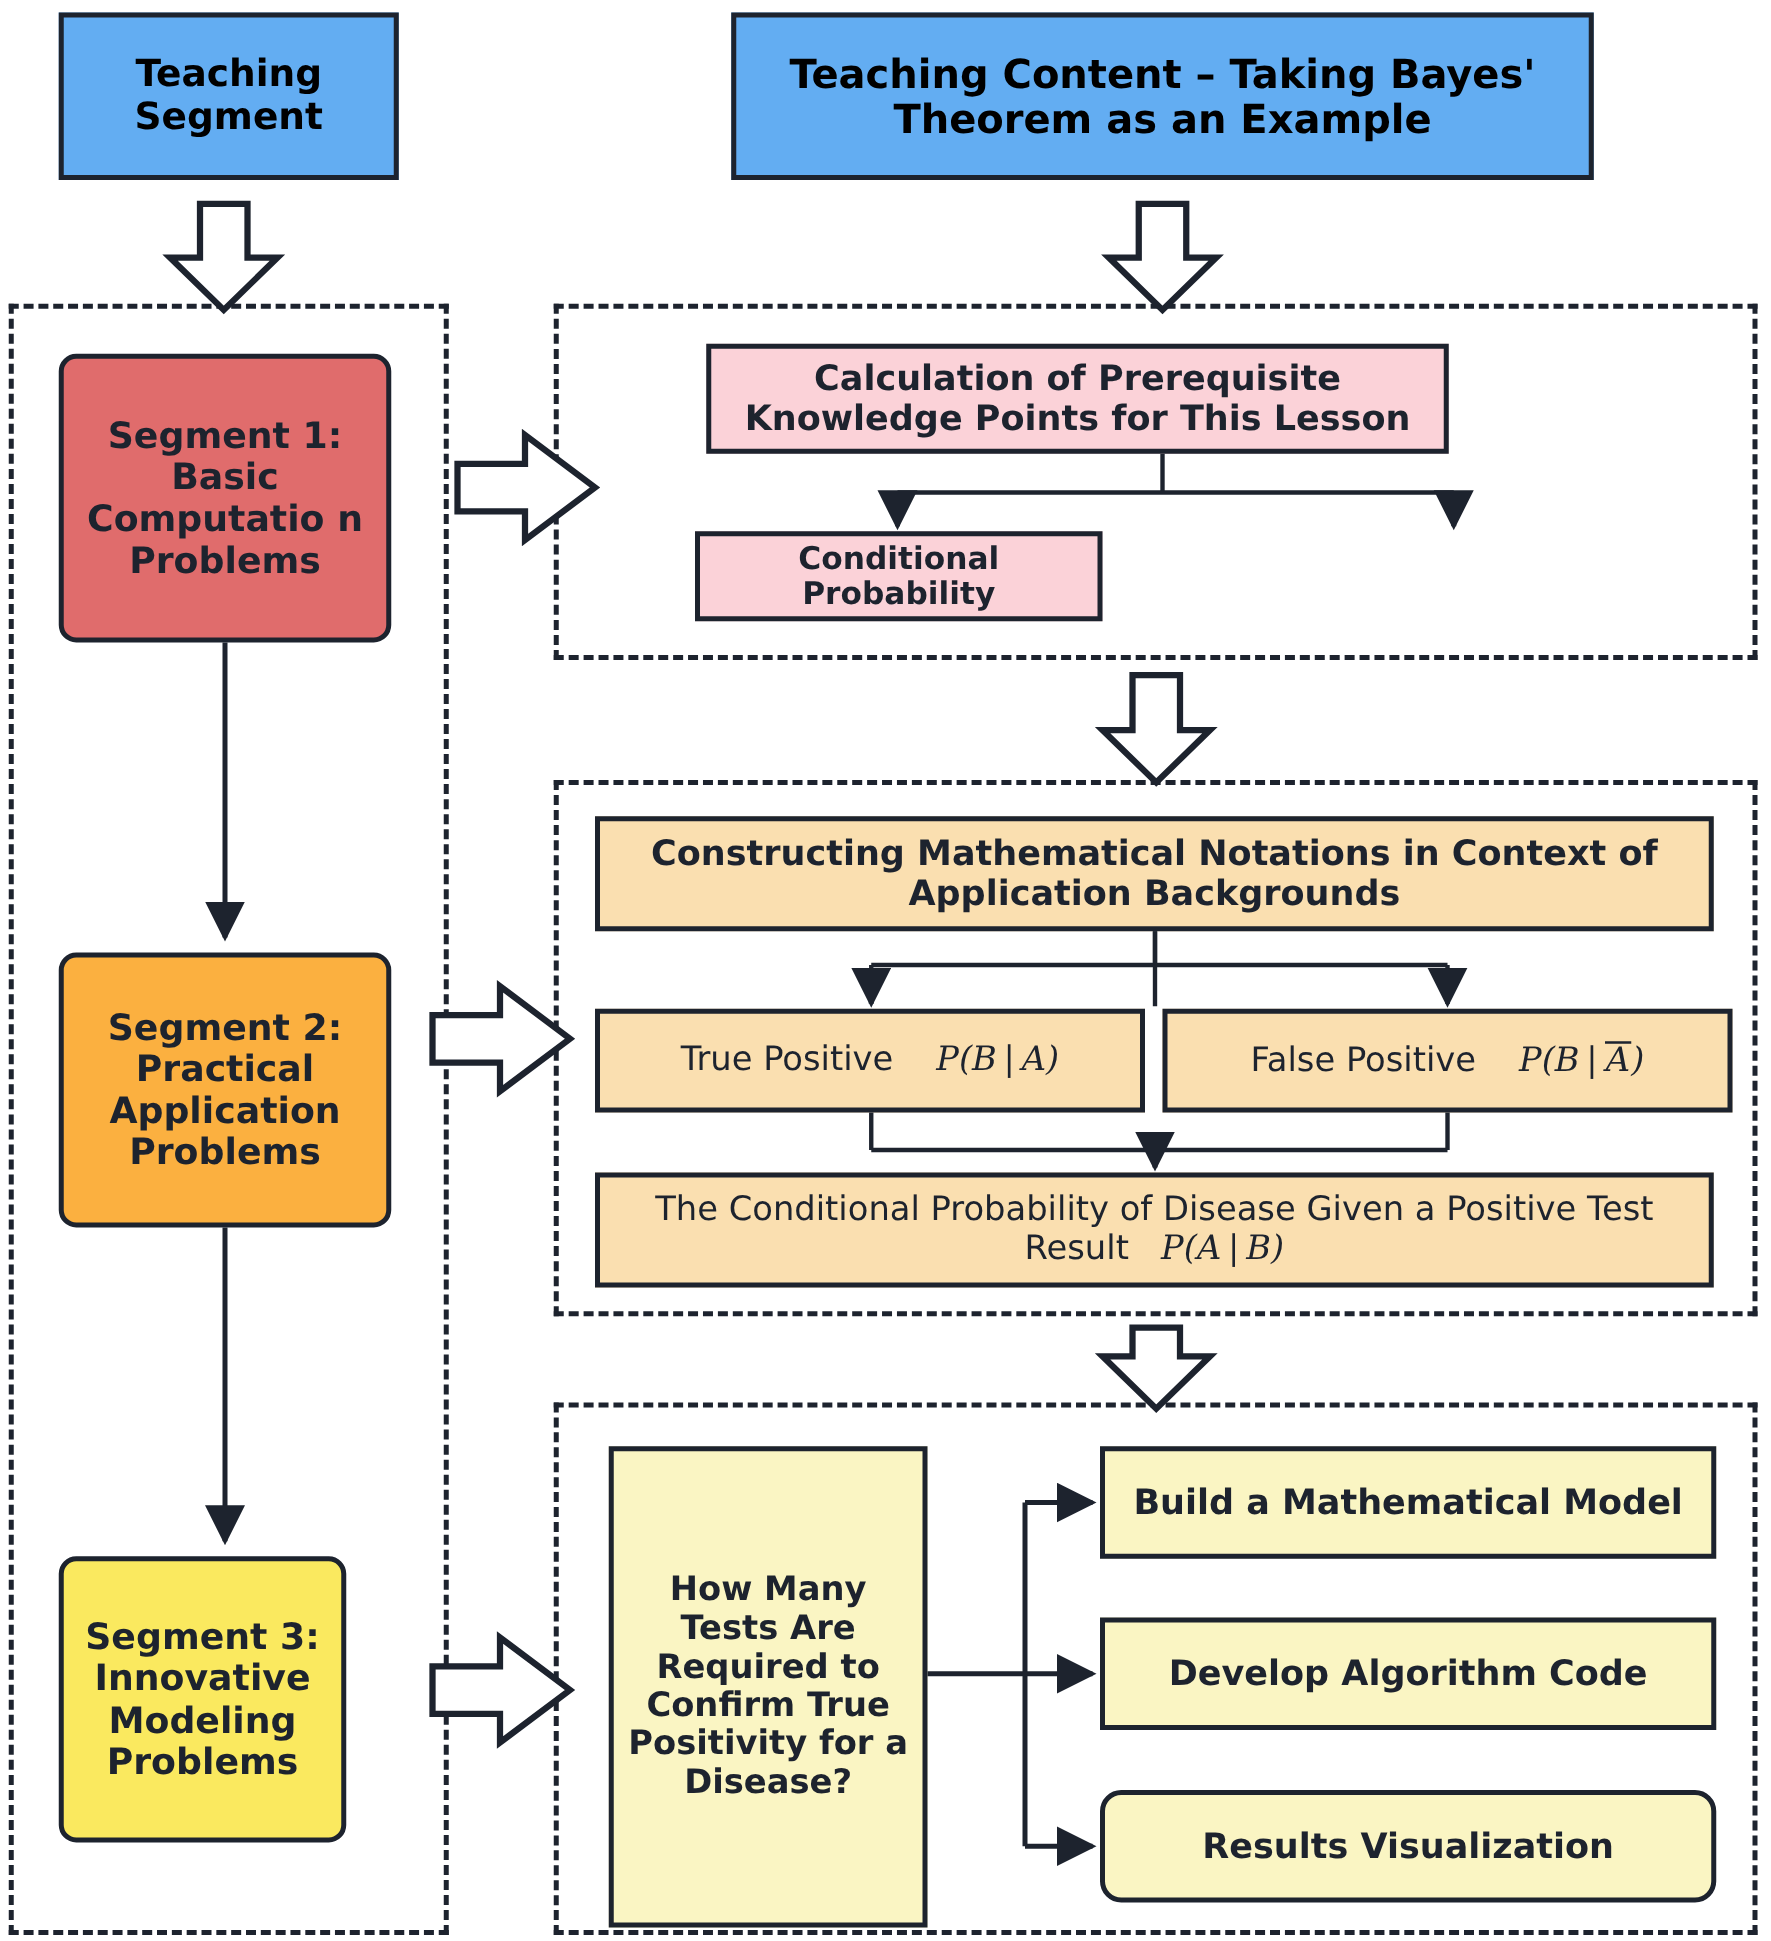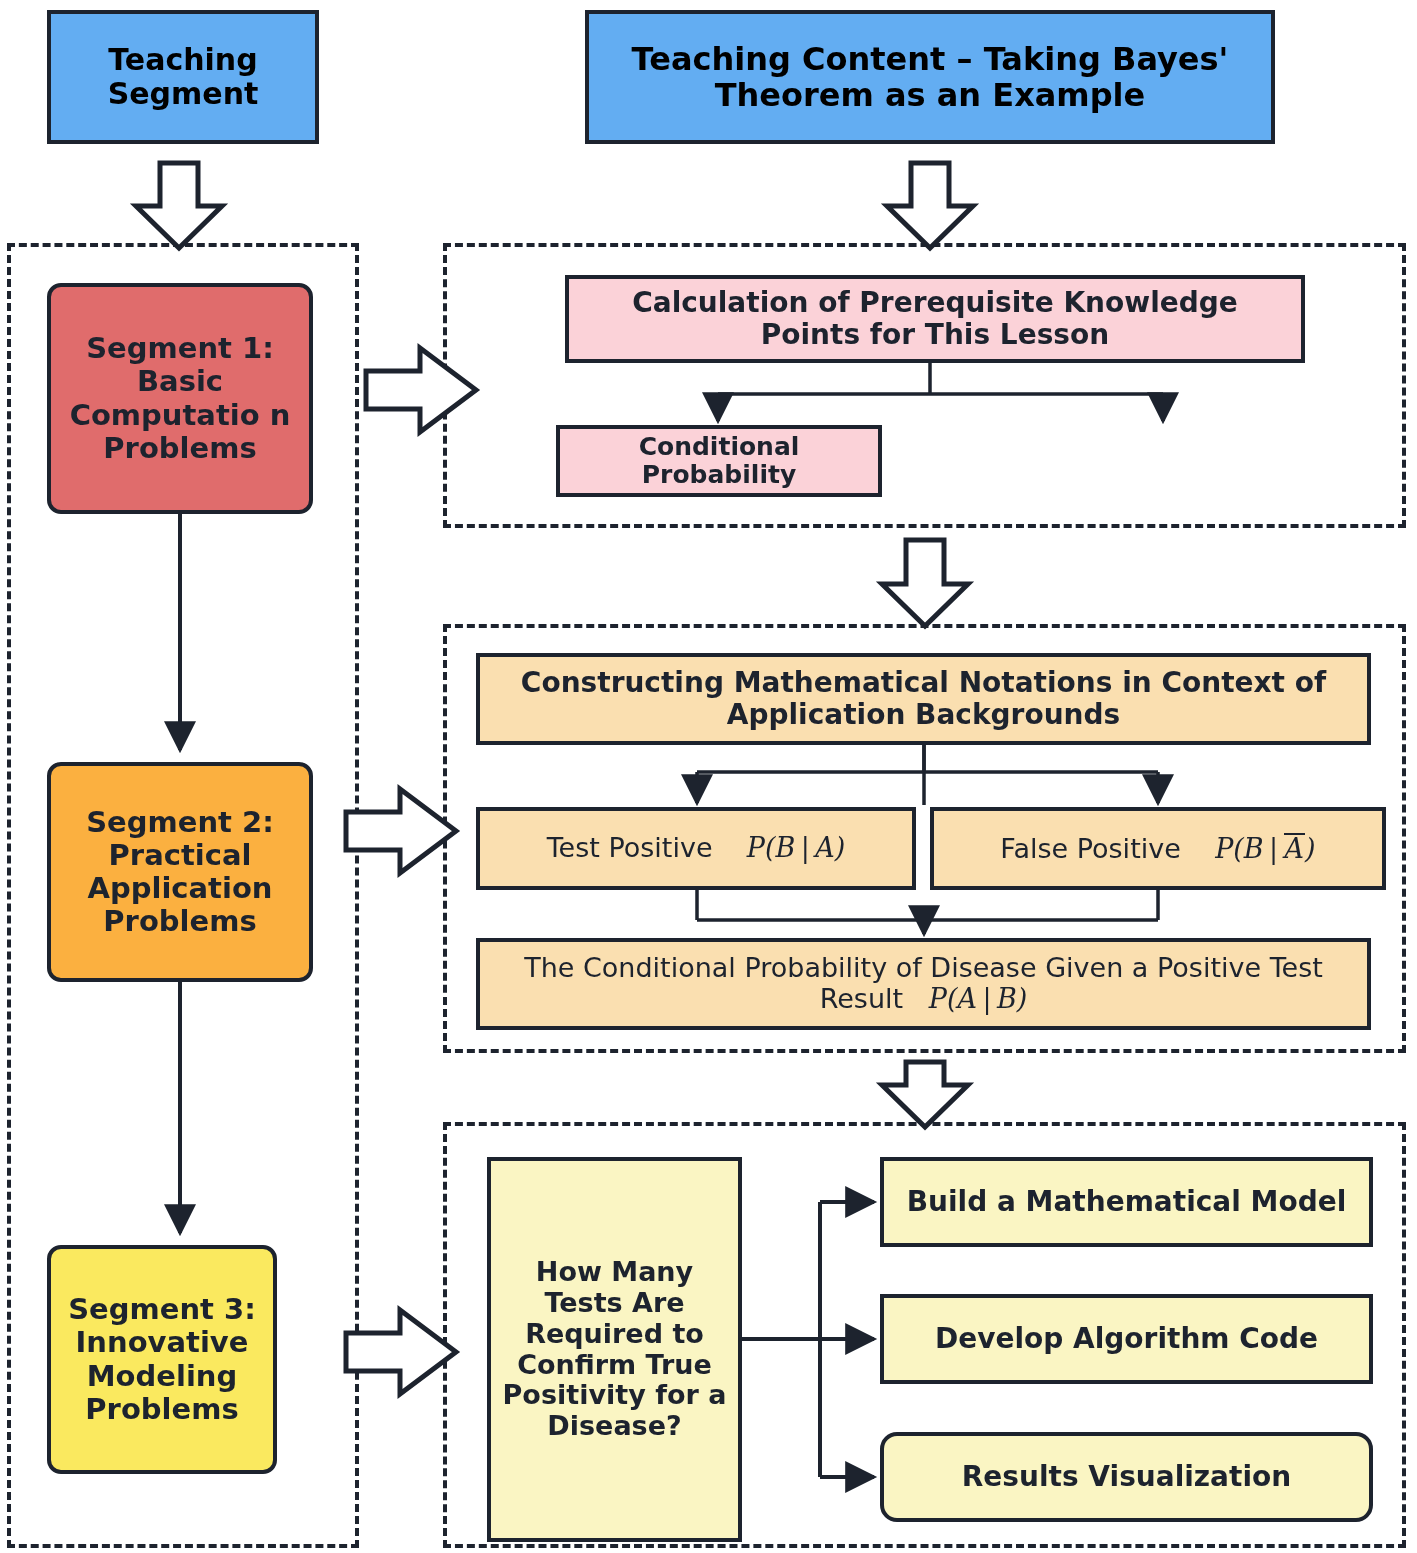--- a/index.html
+++ b/index.html
@@ -61,21 +61,21 @@
   .segment {
     border-radius: 14px;
     font-size: 29px;
   }
   #seg1 { left: 47px; top: 283px; width: 266px; height: 231px; background: #E06C6C; }
   #seg2 { left: 47px; top: 762px; width: 266px; height: 220px; background: #FBB040; }
   #seg3 { left: 47px; top: 1245px; width: 230px; height: 229px; background: #FAE95F; }
 
   
   .pink { background: #FBD2D8; border: 4px solid #1d232e; }
-  #pink-top { left: 565px; top: 275px; width: 740px; height: 88px; font-size: 28px; padding: 0 10px; }
+  #pink-top { left: 565px; top: 275px; width: 594px; height: 88px; font-size: 28px; padding: 0 10px; }
   #pink-l { left: 556px; top: 425px; width: 326px; height: 72px; font-size: 25px; }
   #pink-r { left: 995px; top: 425px; width: 333px; height: 72px; font-size: 25px; }
 
   
   .peach { background: #FADFB0; border: 4px solid #1d232e; }
   #pe-top { left: 476px; top: 653px; width: 895px; height: 92px; font-size: 28px; padding: 0 10px; }
   #pe-l { left: 476px; top: 807px; width: 440px; height: 83px; font-size: 27px; font-weight: normal; }
   #pe-r { left: 930px; top: 807px; width: 456px; height: 83px; font-size: 27px; font-weight: normal; }
   #pe-bot { left: 476px; top: 938px; width: 895px; height: 92px; font-size: 27px; font-weight: normal; padding: 0 8px; }
 
@@ -129,21 +129,21 @@
   </div>
   <div class="node pink" id="pink-l">
     <span>Conditional Probability</span>
   </div>
 
   <div class="node peach" id="pe-top">
     <span>Constructing Mathematical Notations in Context of Application Backgrounds</span>
   </div>
   <div class="node peach" id="pe-l">
     <span class="nowrap">
-      <span>Test Positive</span>
+      <span>True Positive</span>
       &nbsp;&nbsp;
       <span class="mf">P(B | A)</span>
     </span>
   </div>
   <div class="node peach" id="pe-r">
     <span class="nowrap">
       <span>False Positive</span>
       &nbsp;&nbsp;
       <span class="mf">P(B | <span class="mfu">A</span>)</span>
     </span>

